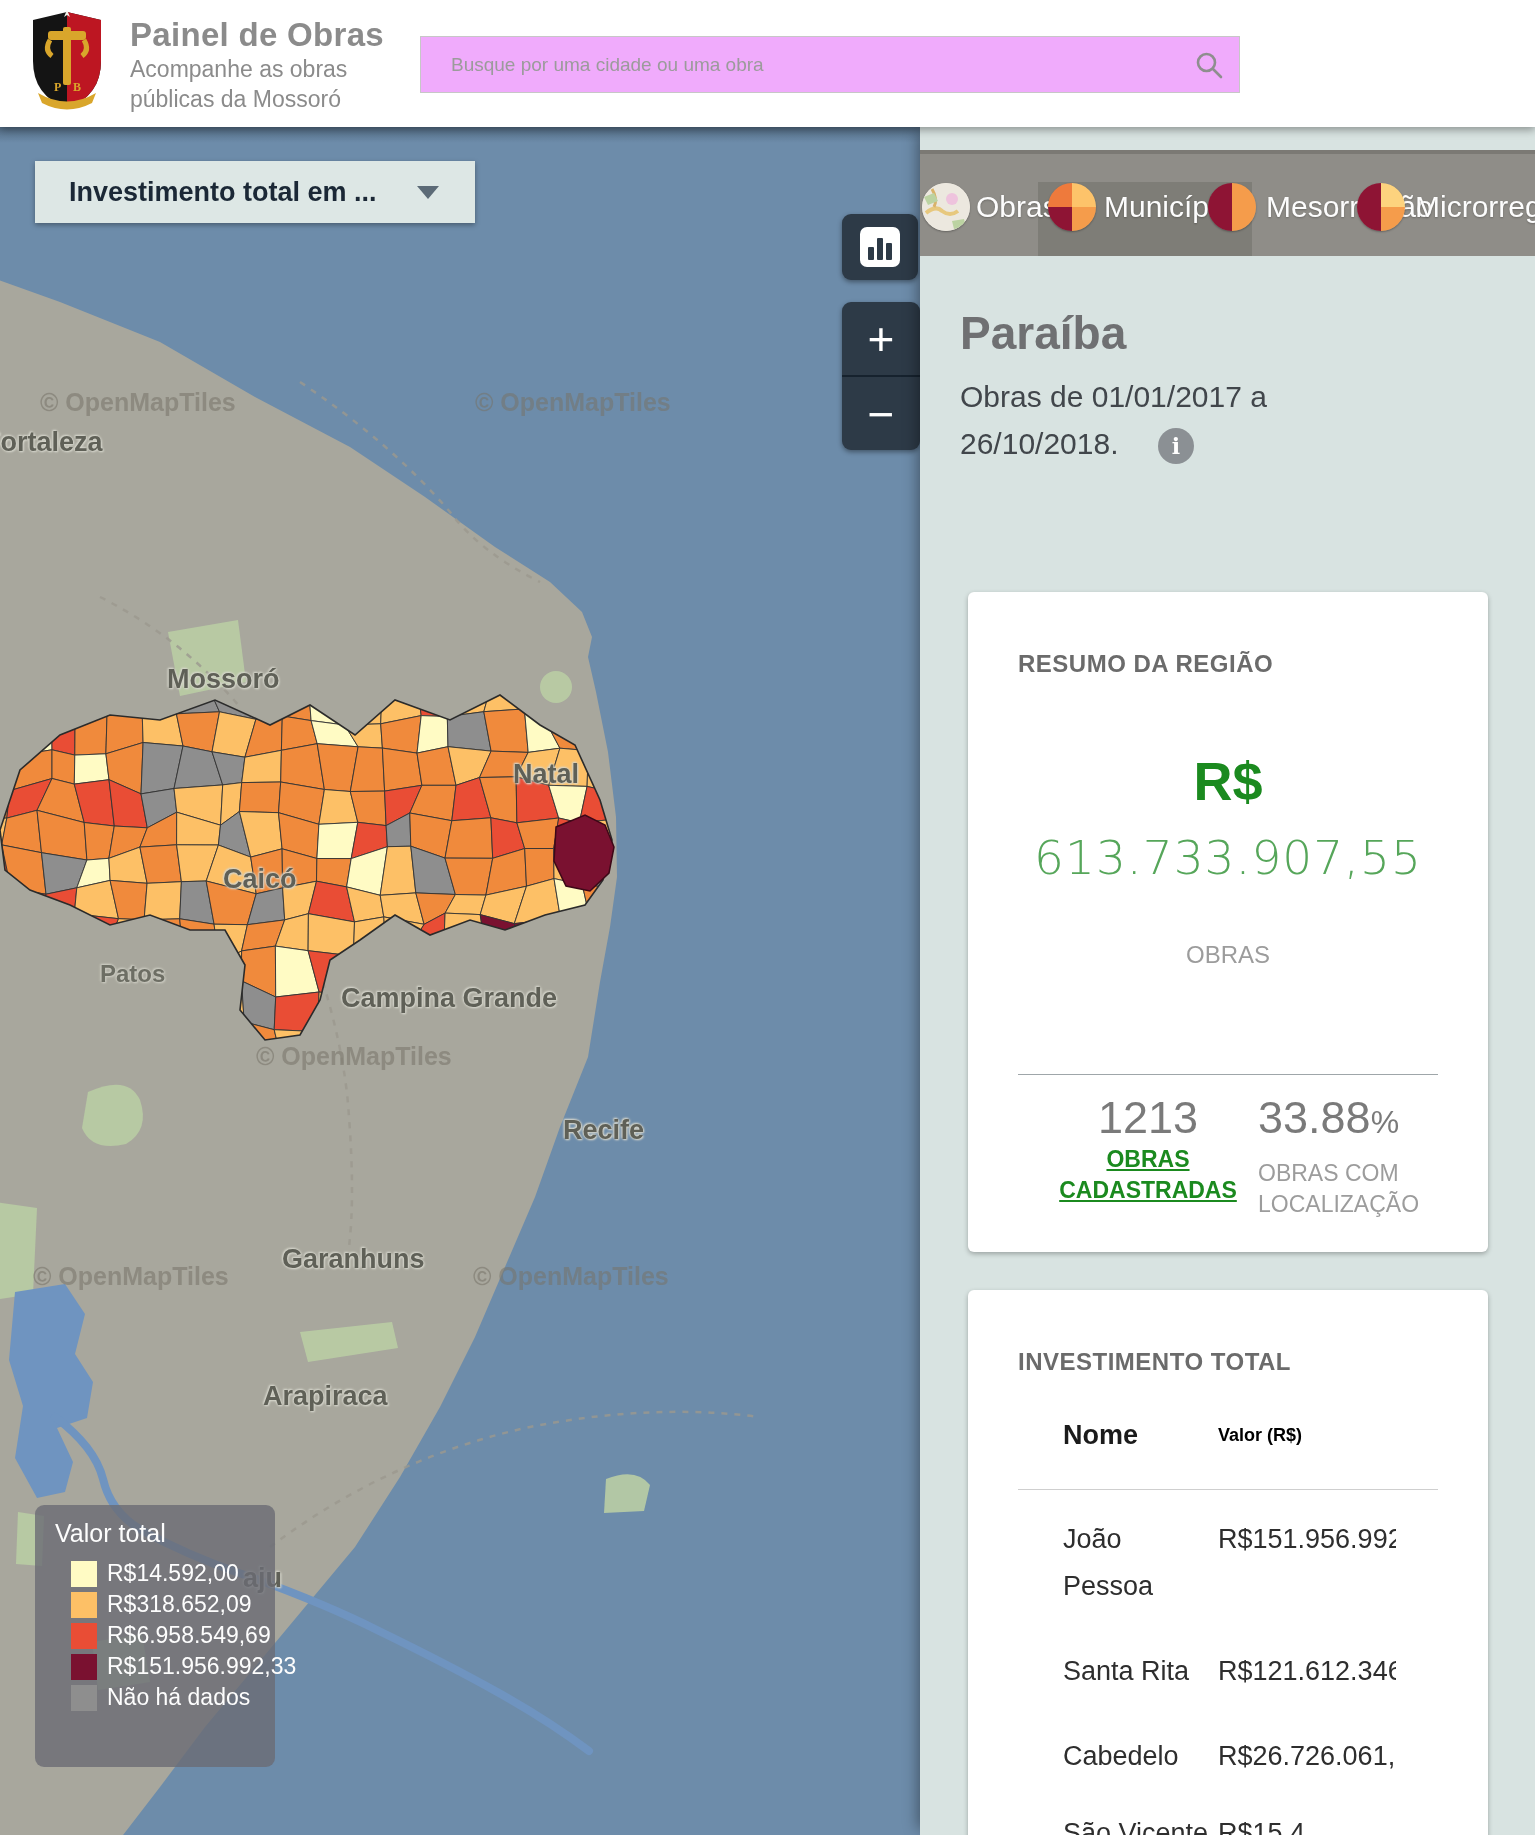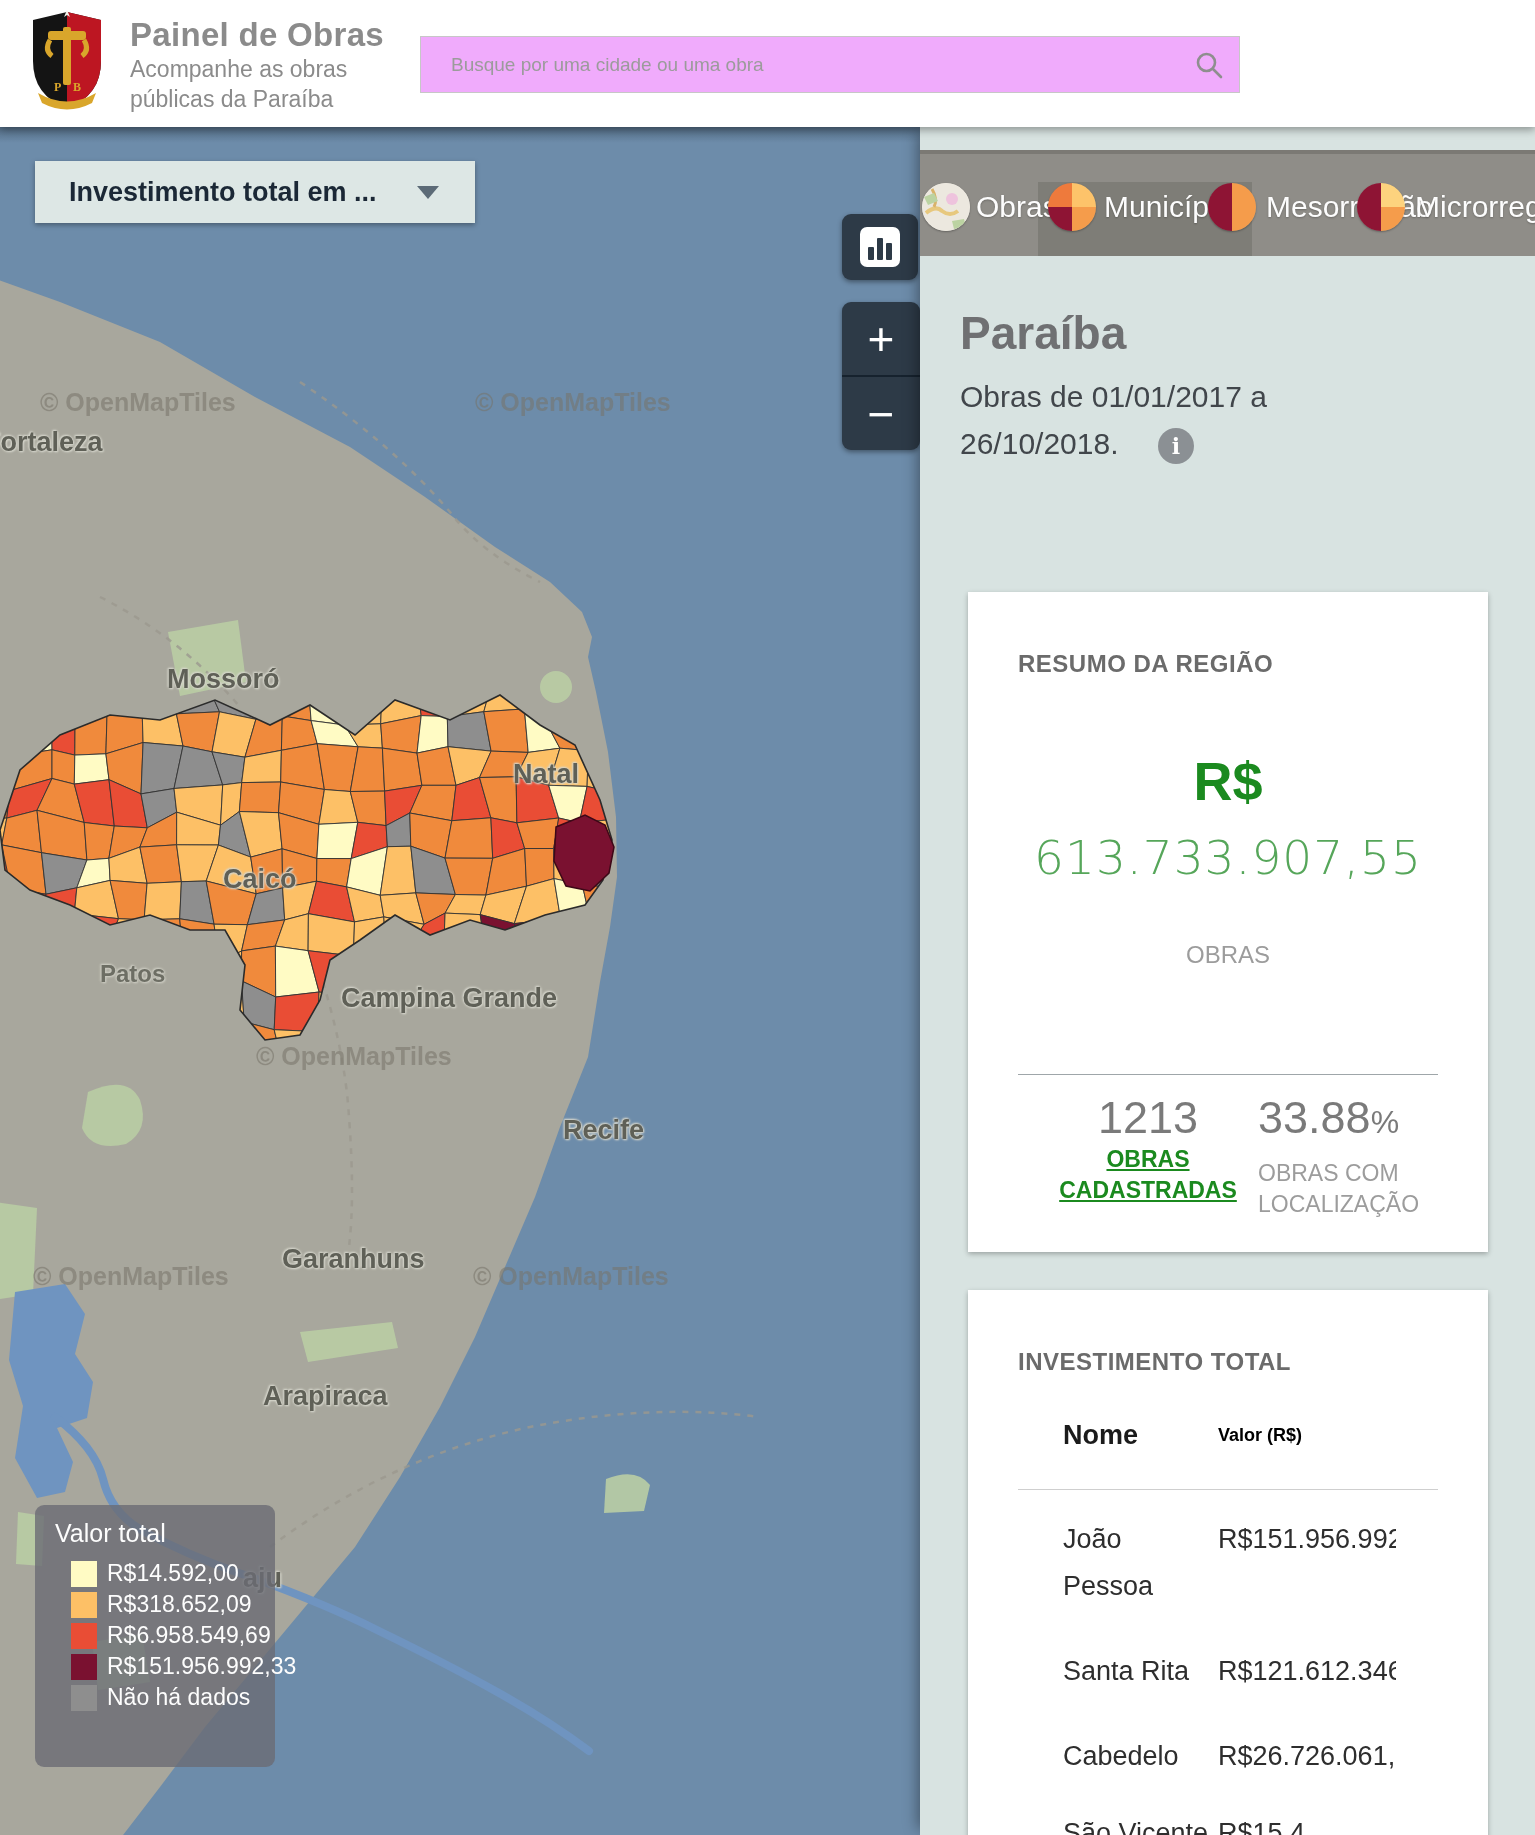--- a/index.html
+++ b/index.html
@@ -61,21 +61,21 @@
             text-shadow:0 1px 2px rgba(0,0,0,.25);cursor:pointer;}
   .pie-mun{background:conic-gradient(#fdc36a 0 90deg,#f59c4b 90deg 180deg,#8e1434 180deg 270deg,#ee7a3c 270deg 360deg);}
   .pie-meso{background:conic-gradient(#f59c4b 0 180deg,#8e1434 180deg 360deg);}
   .pie-micro{background:conic-gradient(#fdd37e 0 90deg,#f59c4b 90deg 180deg,#8e1434 180deg 360deg);}
   .region-title{position:absolute;left:40px;top:179px;font-size:46px;font-weight:700;color:#6f7072;}
   .dateline1{position:absolute;left:40px;top:253px;font-size:30px;color:#41464b;}
   .dateline2{position:absolute;left:40px;top:300px;font-size:30px;color:#41464b;}
   .infoicon{position:absolute;left:238px;top:301px;width:36px;height:36px;border-radius:50%;background:#8b9094;
             color:#fff;font-size:22px;font-weight:700;display:flex;align-items:center;justify-content:center;
             font-family:"DejaVu Serif",serif;cursor:pointer;}
-  .card{position:absolute;left:48px;width:520px;background:#fff;border-radius:0;
+  .card{position:absolute;left:48px;width:520px;background:#fff;border-radius:6px;
         box-shadow:0 2px 5px rgba(0,0,0,.28);}
   .card1{top:465px;height:660px;}
   .card2{top:1163px;height:720px;}
   .cardtitle{position:absolute;left:50px;top:58px;font-size:24px;font-weight:700;color:#6b6b6b;letter-spacing:.5px;}
   .rs{position:absolute;left:0;top:158px;width:100%;text-align:center;font-size:54px;font-weight:700;color:#1b8a1f;}
   .amount{position:absolute;left:0;top:238px;width:100%;text-align:center;font-size:47px;font-weight:200;
           color:#56a65a;letter-spacing:1px;font-family:"DejaVu Sans","Liberation Sans",sans-serif;}
   .amtlbl{position:absolute;left:0;width:100%;text-align:center;font-size:24px;color:#9c9c9c;}
   .divider{position:absolute;left:50px;right:50px;top:482px;height:1px;background:#9fa6a9;}
   .statcol1{position:absolute;left:80px;top:500px;width:200px;text-align:center;}
@@ -525,21 +525,21 @@
       <path d="M39,3 L73,11 V52 Q73,87 39,99 Z" fill="#bd1622"></path>
       <path d="M39,1 l3,7 -3,-2 -3,2 z" fill="#f5f2ea"></path>
       <rect x="35" y="18" width="8" height="58" rx="2" fill="#d9a62b"></rect>
       <rect x="20" y="22" width="38" height="9" rx="3" fill="#d9a62b"></rect>
       <path d="M22,31 q-6,10 2,16 M56,31 q6,10 -2,16" stroke="#d9a62b" stroke-width="5" fill="none"></path>
       <text x="26" y="82" font-size="12" font-weight="bold" fill="#d9a62b" font-family="Liberation Serif,serif">P</text>
       <text x="45" y="82" font-size="12" font-weight="bold" fill="#d9a62b" font-family="Liberation Serif,serif">B</text>
       <path d="M10,84 Q39,101 68,84 L64,94 Q39,107 14,94 Z" fill="#d9a62b"></path>
     </svg>
     <div class="app-title">Painel de Obras</div>
-    <div class="app-sub">Acompanhe as obras públicas da Paraíba</div>
+    <div class="app-sub">Acompanhe as obras públicas da Mossoró</div>
     <div class="search">
       <input type="text" placeholder="Busque por uma cidade ou uma obra" style="">
       <div class="mag">
         <svg width="30" height="30" viewBox="0 0 30 30">
           <circle cx="12.5" cy="12.5" r="8.5" fill="none" stroke="#8e8e8e" stroke-width="2.6"></circle>
           <line x1="19" y1="19" x2="27" y2="27" stroke="#8e8e8e" stroke-width="2.6" stroke-linecap="round"></line>
         </svg>
       </div>
     </div>
   </div>

